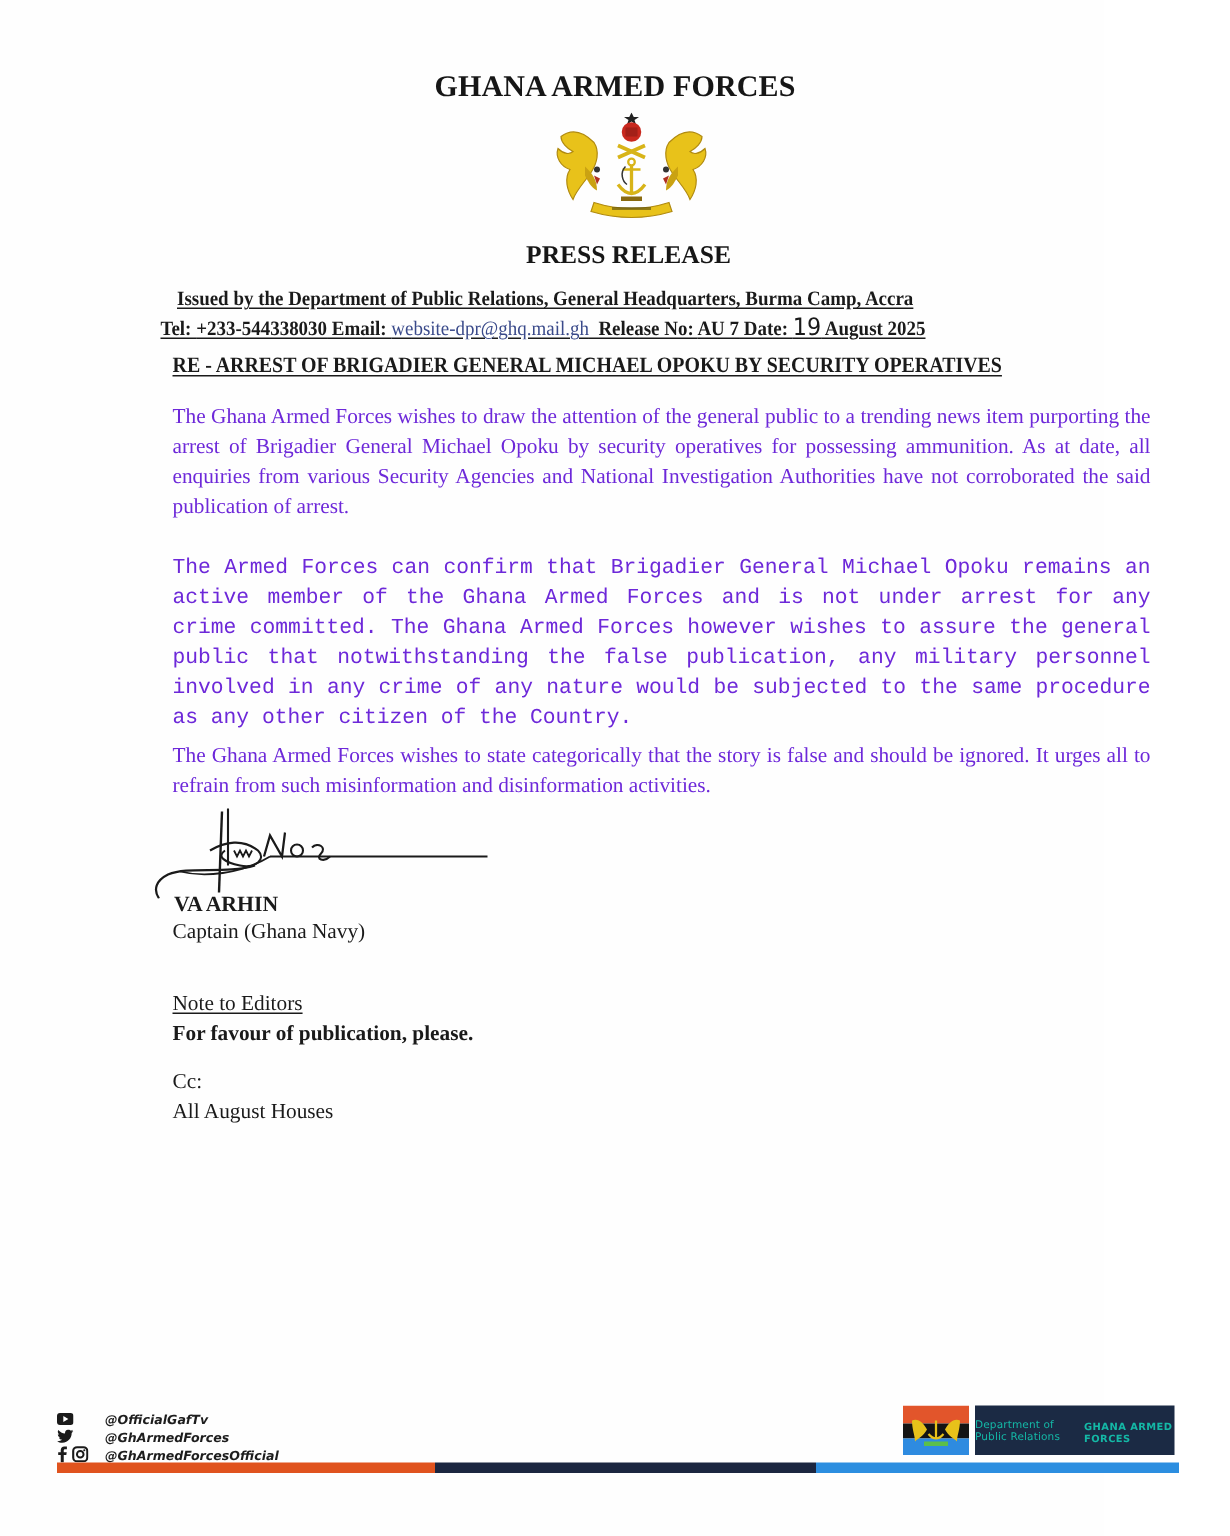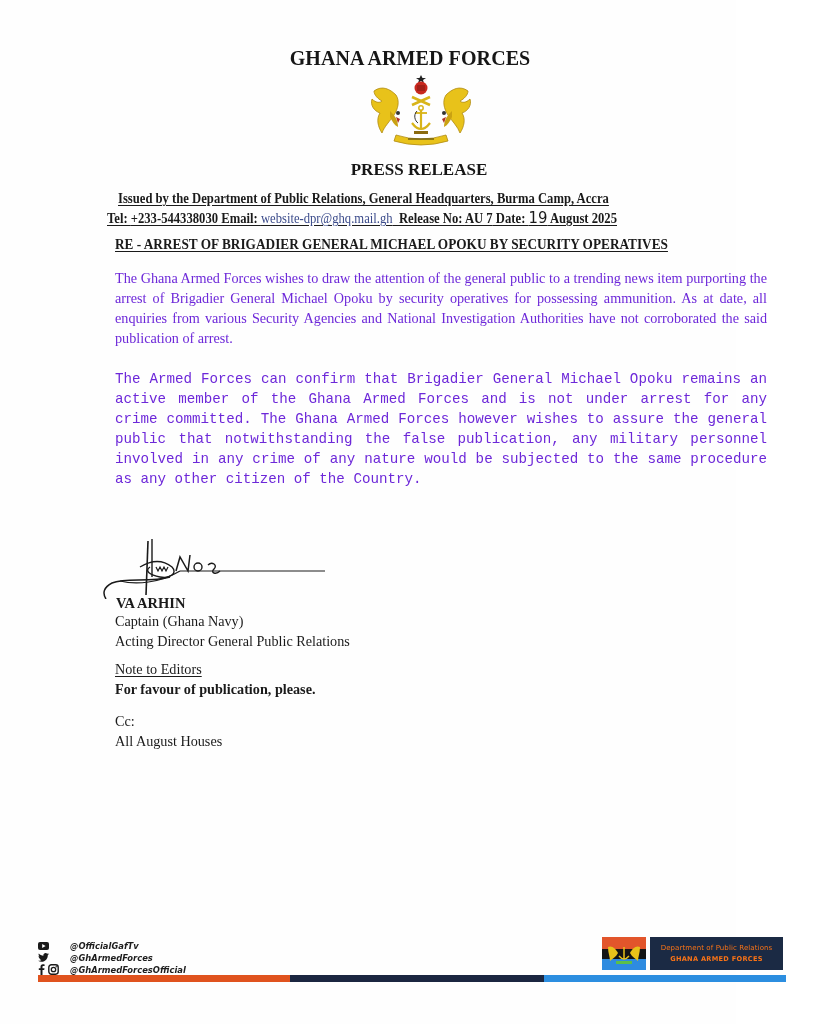--- a/index.html
+++ b/index.html
@@ -62,21 +62,21 @@
       font-size: 8.4px; color: #1d1d1d;
     }
 
     .dpr-badge { position: absolute; left: 602px; top: 937px; display: flex; gap: 4px; }
     .flag { width: 44px; height: 33px; position: relative; overflow: hidden; }
     .flag .band-top { position: absolute; left: 0; top: 0; width: 100%; height: 12px; background: #e2552b; }
     .flag .band-mid { position: absolute; left: 0; top: 12px; width: 100%; height: 10px; background: #141414; }
     .flag .band-bot { position: absolute; left: 0; top: 22px; width: 100%; height: 11px; background: #2e8be0; }
     .flag svg { position: absolute; left: 4px; top: 4px; }
     .dpr-box {
-      width: 133px; height: 33px; background: #1b2a44; color: #f97316; display: flex; flex-direction: column;
+      width: 133px; height: 33px; background: #1b2a44; color: #14b8a6; display: flex; flex-direction: row;
       justify-content: center; align-items: center; font-family: "DejaVu Sans", sans-serif;
     }
     .dpr-line1 { font-size: 7px; letter-spacing: 0.1px; }
     .dpr-line2 { font-size: 6.6px; font-weight: bold; margin-top: 3px; letter-spacing: 0.3px; }
 
     .footer-bar { position: absolute; left: 38px; top: 975px; width: 748px; height: 7px; display: flex; }
     .footer-bar .seg { height: 100%; }
   </style>
 </head>
 <body>
@@ -121,37 +121,37 @@
   <div class="issued-line">Issued by the Department of Public Relations, General Headquarters, Burma Camp, Accra</div>
 
   <div class="contact-line">
     <span>Tel: </span><span>+233-544338030</span><span> Email: </span><span class="email">website-dpr@ghq.mail.gh</span><span style="white-space:pre;">  Release No: </span><span>AU 7</span><span> Date: </span><span class="date-hand">19</span><span style="white-space:pre;"> August 2025</span>
   </div>
 
   <div class="re-line">RE - ARREST OF BRIGADIER GENERAL MICHAEL OPOKU BY SECURITY OPERATIVES</div>
 
   <p class="para p1">The Ghana Armed Forces wishes to draw the attention of the general public to a trending news item purporting the arrest of Brigadier General Michael Opoku by security operatives for possessing ammunition. As at date, all enquiries from various Security Agencies and National Investigation Authorities have not corroborated the said publication of arrest.</p>
   <p class="para p2">The Armed Forces can confirm that Brigadier General Michael Opoku remains an active member of the Ghana Armed Forces and is not under arrest for any crime committed. The Ghana Armed Forces however wishes to assure the general public that notwithstanding the false publication, any military personnel involved in any crime of any nature would be subjected to the same procedure as any other citizen of the Country.</p>
+  <p class="para p3">The Ghana Armed Forces wishes to state categorically that the story is false and should be ignored. It urges all to refrain from such misinformation and disinformation activities.</p>
 
   <svg class="signature" viewBox="0 0 230 62">
     <path d="M48,4 L46,58" stroke="#1a1a1a" stroke-width="1.6" fill="none"></path>
     <path d="M52,2 L52,40" stroke="#1a1a1a" stroke-width="1.4" fill="none"></path>
     <path d="M40,30 C50,24 62,22 72,30 C78,36 70,42 60,40 C50,38 44,34 50,30" stroke="#1a1a1a" stroke-width="1.4" fill="none"></path>
     <path d="M56,30 L58,34 L60,30 L62,34 L64,30 L66,34 L68,30" stroke="#1a1a1a" stroke-width="1.2" fill="none"></path>
     <path d="M76,34 L80,20 L88,34 L90,18" stroke="#1a1a1a" stroke-width="1.5" fill="none"></path>
     <circle cx="98" cy="30" r="4" stroke="#1a1a1a" stroke-width="1.4" fill="none"></circle>
     <path d="M108,28 C112,24 118,28 114,32 C110,36 116,38 120,34" stroke="#1a1a1a" stroke-width="1.4" fill="none"></path>
     <path d="M80,34 L225,34" stroke="#1a1a1a" stroke-width="1.2" fill="none"></path>
     <path d="M70,40 C50,46 26,40 12,46 C4,50 2,56 6,62" stroke="#1a1a1a" stroke-width="1.5" fill="none"></path>
     <path d="M80,34 C60,46 36,48 20,44" stroke="#1a1a1a" stroke-width="1.2" fill="none"></path>
   </svg>
 
   <div class="sig-name">VA ARHIN</div>
   <div class="sig-rank">Captain (Ghana Navy)</div>
-  <div class="sig-title">Acting Director General Public Relations</div>
 
   <div class="note-head">Note to Editors</div>
   <div class="note-body">For favour of publication, please.</div>
   <div class="cc-head">Cc:</div>
   <div class="cc-body">All August Houses</div>
 
   <div class="social">
     <div class="social-row">
       <div class="social-icons">
         <svg width="11" height="8" viewBox="0 0 11 8">

